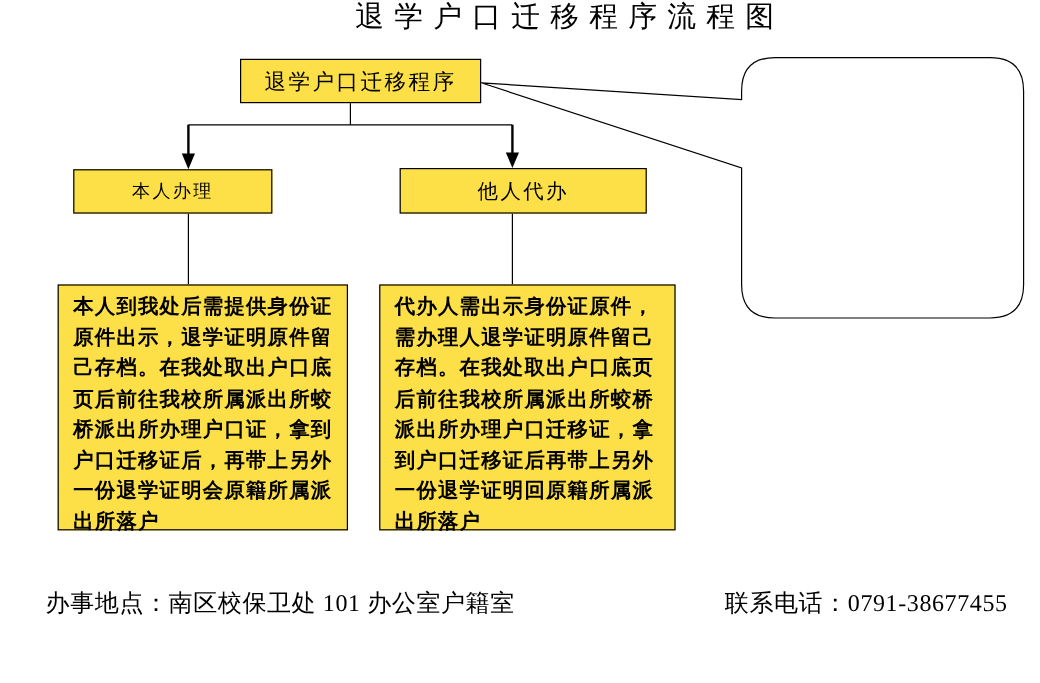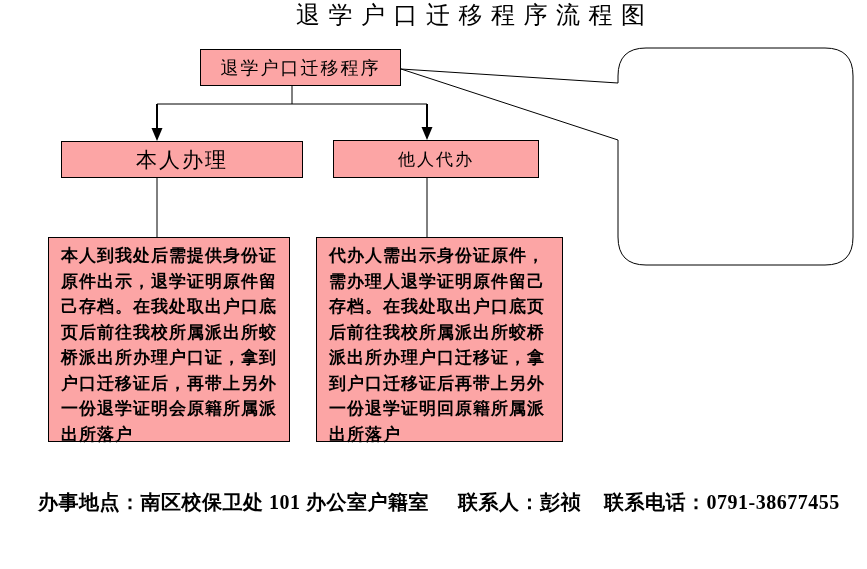--- a/index.html
+++ b/index.html
@@ -28,31 +28,31 @@
     top: 0px;
     font-size: 24px;
     line-height: 30px;
     letter-spacing: 8.5px;
     font-weight: normal;
     white-space: nowrap;
   }
   .flow-box {
     position: absolute;
     border: 1px solid #000000;
-    background: #fca5a5;
+    background: #fde047;
     box-sizing: border-box;
   }
   .flow-box.label {
     display: flex;
     align-items: center;
     justify-content: center;
     letter-spacing: 2px;
   }
   .root-box   { left: 200px; top: 49px;  width: 201px; height: 37px; font-size: 18px; }
-  .branch-left  { left: 61px;  top: 141px; width: 242px; height: 37px; font-size: 21px; }
+  .branch-left  { left: 61px;  top: 141px; width: 166px; height: 37px; font-size: 15px; }
   .branch-right { left: 333px; top: 140px; width: 206px; height: 38px; font-size: 17px; }
   .detail-box {
     font-size: 17px;
     letter-spacing: 1px;
     line-height: 25.5px;
     white-space: pre-line;
     padding: 5px 6px 0 12px;
     font-weight: bold;
   }
   .detail-left  { left: 48px;  top: 237px; width: 242px; height: 205px; }
@@ -63,21 +63,21 @@
     top: 56px;
     width: 214px;
     font-size: 17px;
     letter-spacing: 1px;
     line-height: 24.4px;
     white-space: pre-line;
   }
   .footer-seg {
     position: absolute;
     font-size: 20px;
-    font-weight: bold;
+    font-weight: normal;
     white-space: nowrap;
     letter-spacing: 0.5px;
   }
   .f-loc   { left: 38px;  top: 489px; }
   .f-per   { left: 458px; top: 489px; }
   .f-tel1  { left: 604px; top: 489px; }
   .f-addr  { left: 38px;  top: 536px; }
   .f-tel2  { left: 580px; top: 536px; }
 </style>
 </head>
@@ -122,16 +122,15 @@
 需办理人退学证明原件留己
 存档。在我处取出户口底页
 后前往我校所属派出所蛟桥
 派出所办理户口迁移证，拿
 到户口迁移证后再带上另外
 一份退学证明回原籍所属派
 出所落户</div>
 
 
   <div class="footer-seg f-loc">办事地点：南区校保卫处 101 办公室户籍室</div>
-  <div class="footer-seg f-per">联系人：彭祯</div>
   <div class="footer-seg f-tel1">联系电话：0791-38677455</div>
 
 </div>
 
 </body></html>

